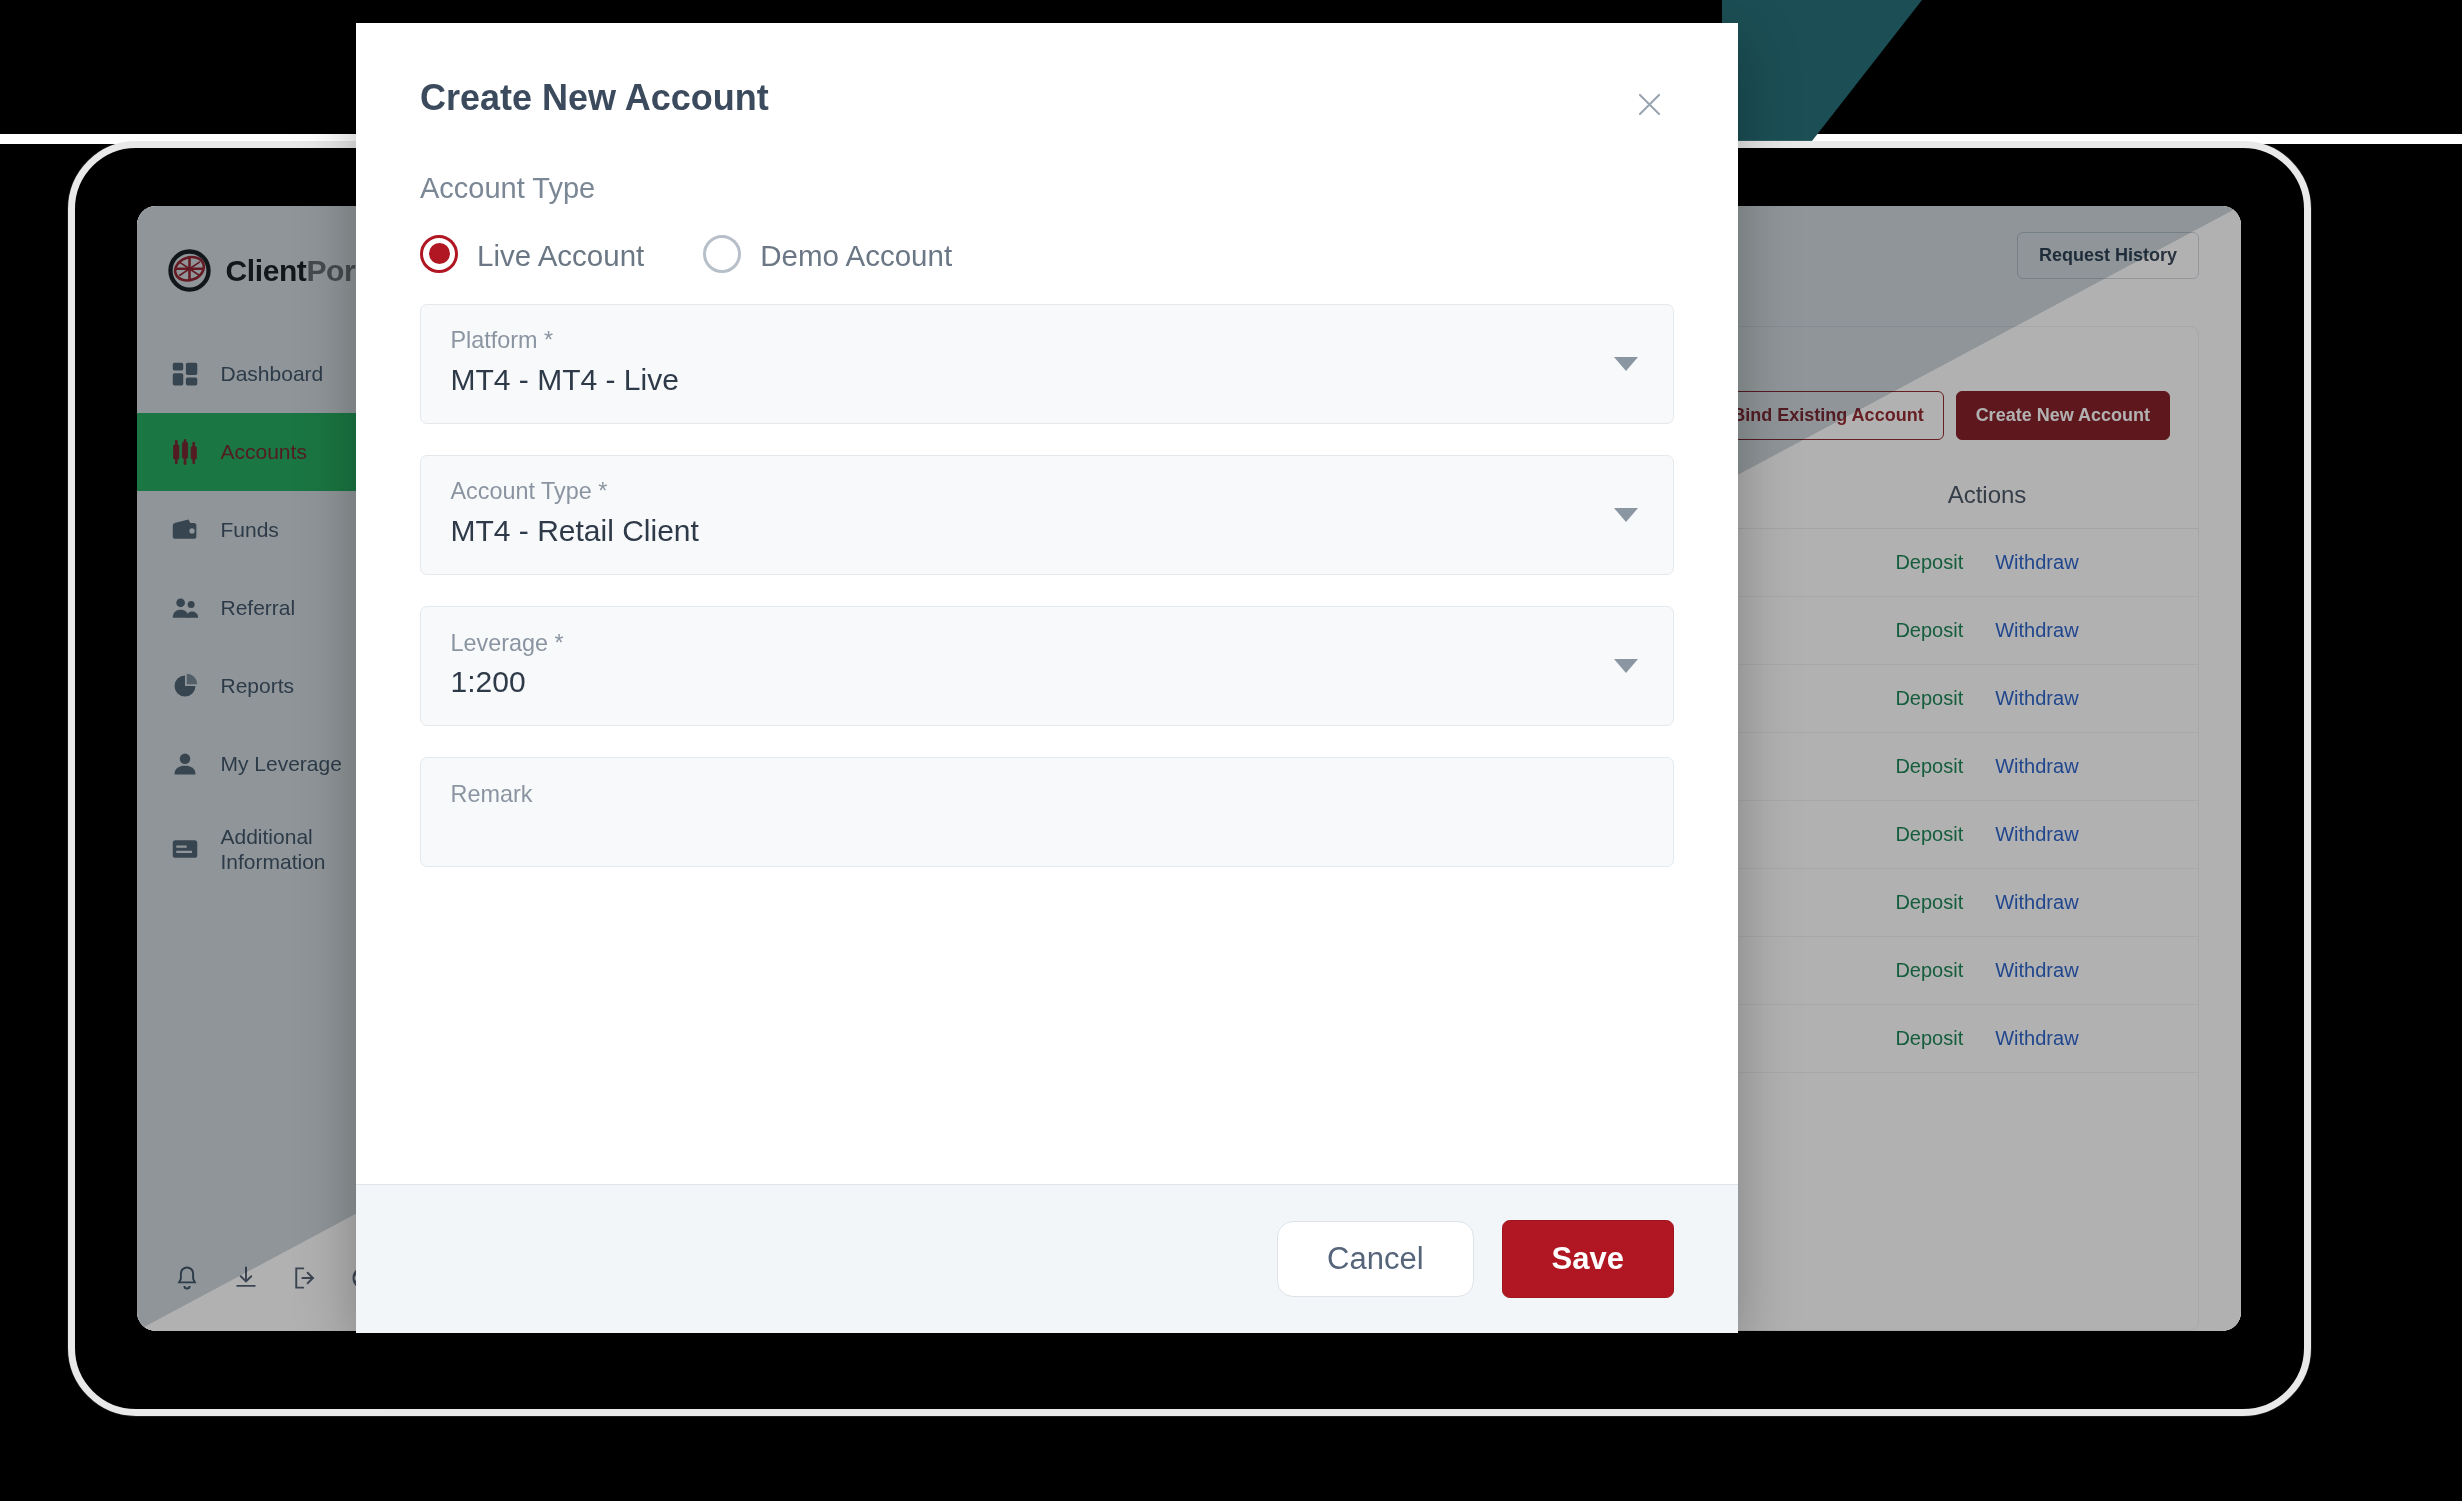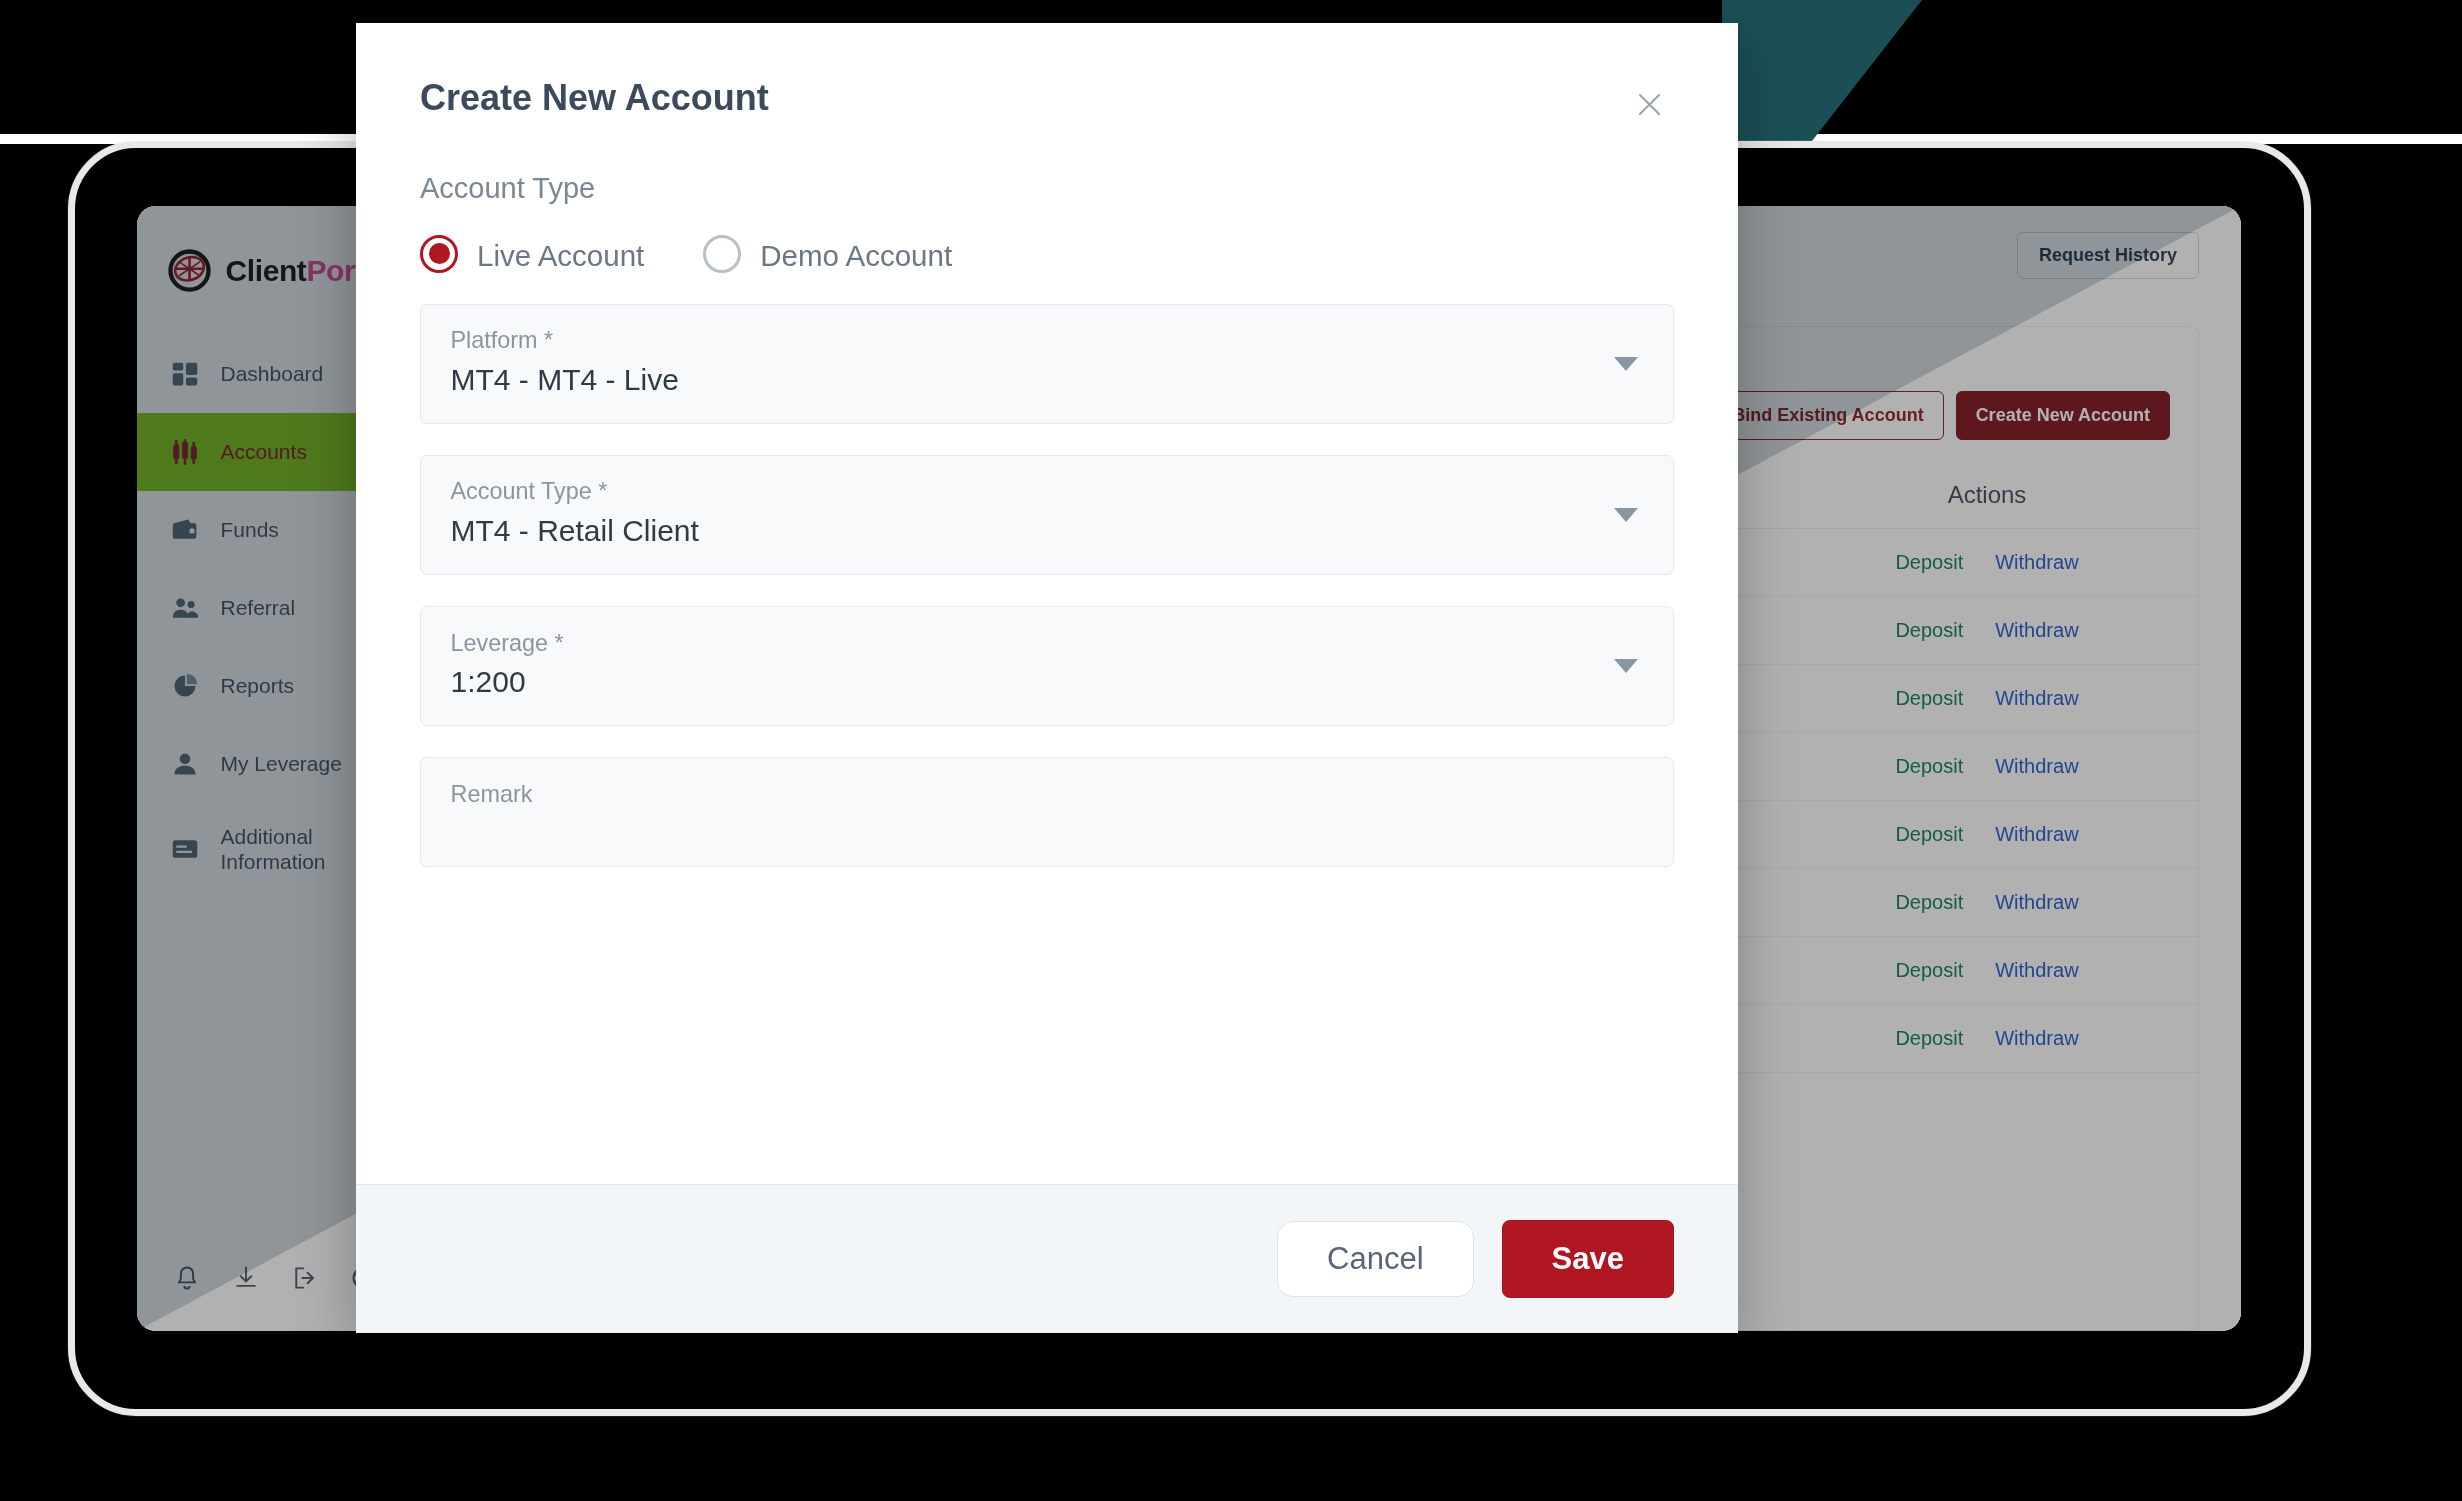--- a/index.html
+++ b/index.html
@@ -52,33 +52,33 @@
   .sidebar {
     width: 330px; flex: 0 0 330px;
     background: #ffffff;
     display: flex; flex-direction: column;
     border-right: 0.9px solid #e7ebef;
   }
   .brand { display: flex; align-items: center; gap: 14px; padding: 42px 0 42px 29.5px; }
   .brand-mark { width: 45px; height: 45px; flex: 0 0 45px; position: relative; }
   .brand-text { font-size: 30px; font-weight: bold; letter-spacing: -0.4px; white-space: nowrap; }
   .brand-text .b1 { color: #111111; }
-  .brand-text .b2 { color: #ec4899; }
+  .brand-text .b2 { color: #737373; }
 
   .nav { display: flex; flex-direction: column; }
   .nav-item {
     display: flex; align-items: center; gap: 21px;
     padding: 21px 0 21px 33px;
     font-size: 21px; color: #47566b;
     cursor: pointer; position: relative;
     min-height: 78px;
   }
   .nav-item .ic { width: 29.5px; height: 29.5px; flex: 0 0 29.5px; display: flex; align-items: center; justify-content: center; }
   .nav-item .ic svg { width: 28px; height: 28px; }
-  .nav-item.active { background: #84cc16; color: #8e1b22; }
+  .nav-item.active { background: #22c55e; color: #8e1b22; }
   .nav-item.active .ic svg { fill: #8e1b22; stroke: #8e1b22; }
   .nav-item .lbl { line-height: 1.2; }
 
   .sidebar-spacer { flex: 1 1 auto; }
   .sidebar-bottom {
     display: flex; align-items: center; gap: 29.5px;
     padding: 0 0 38px 35px;
     color: #47566b;
   }
   .sidebar-bottom .sb-ic { width: 29.5px; height: 29.5px; display: flex; align-items: center; justify-content: center; cursor: pointer; }

